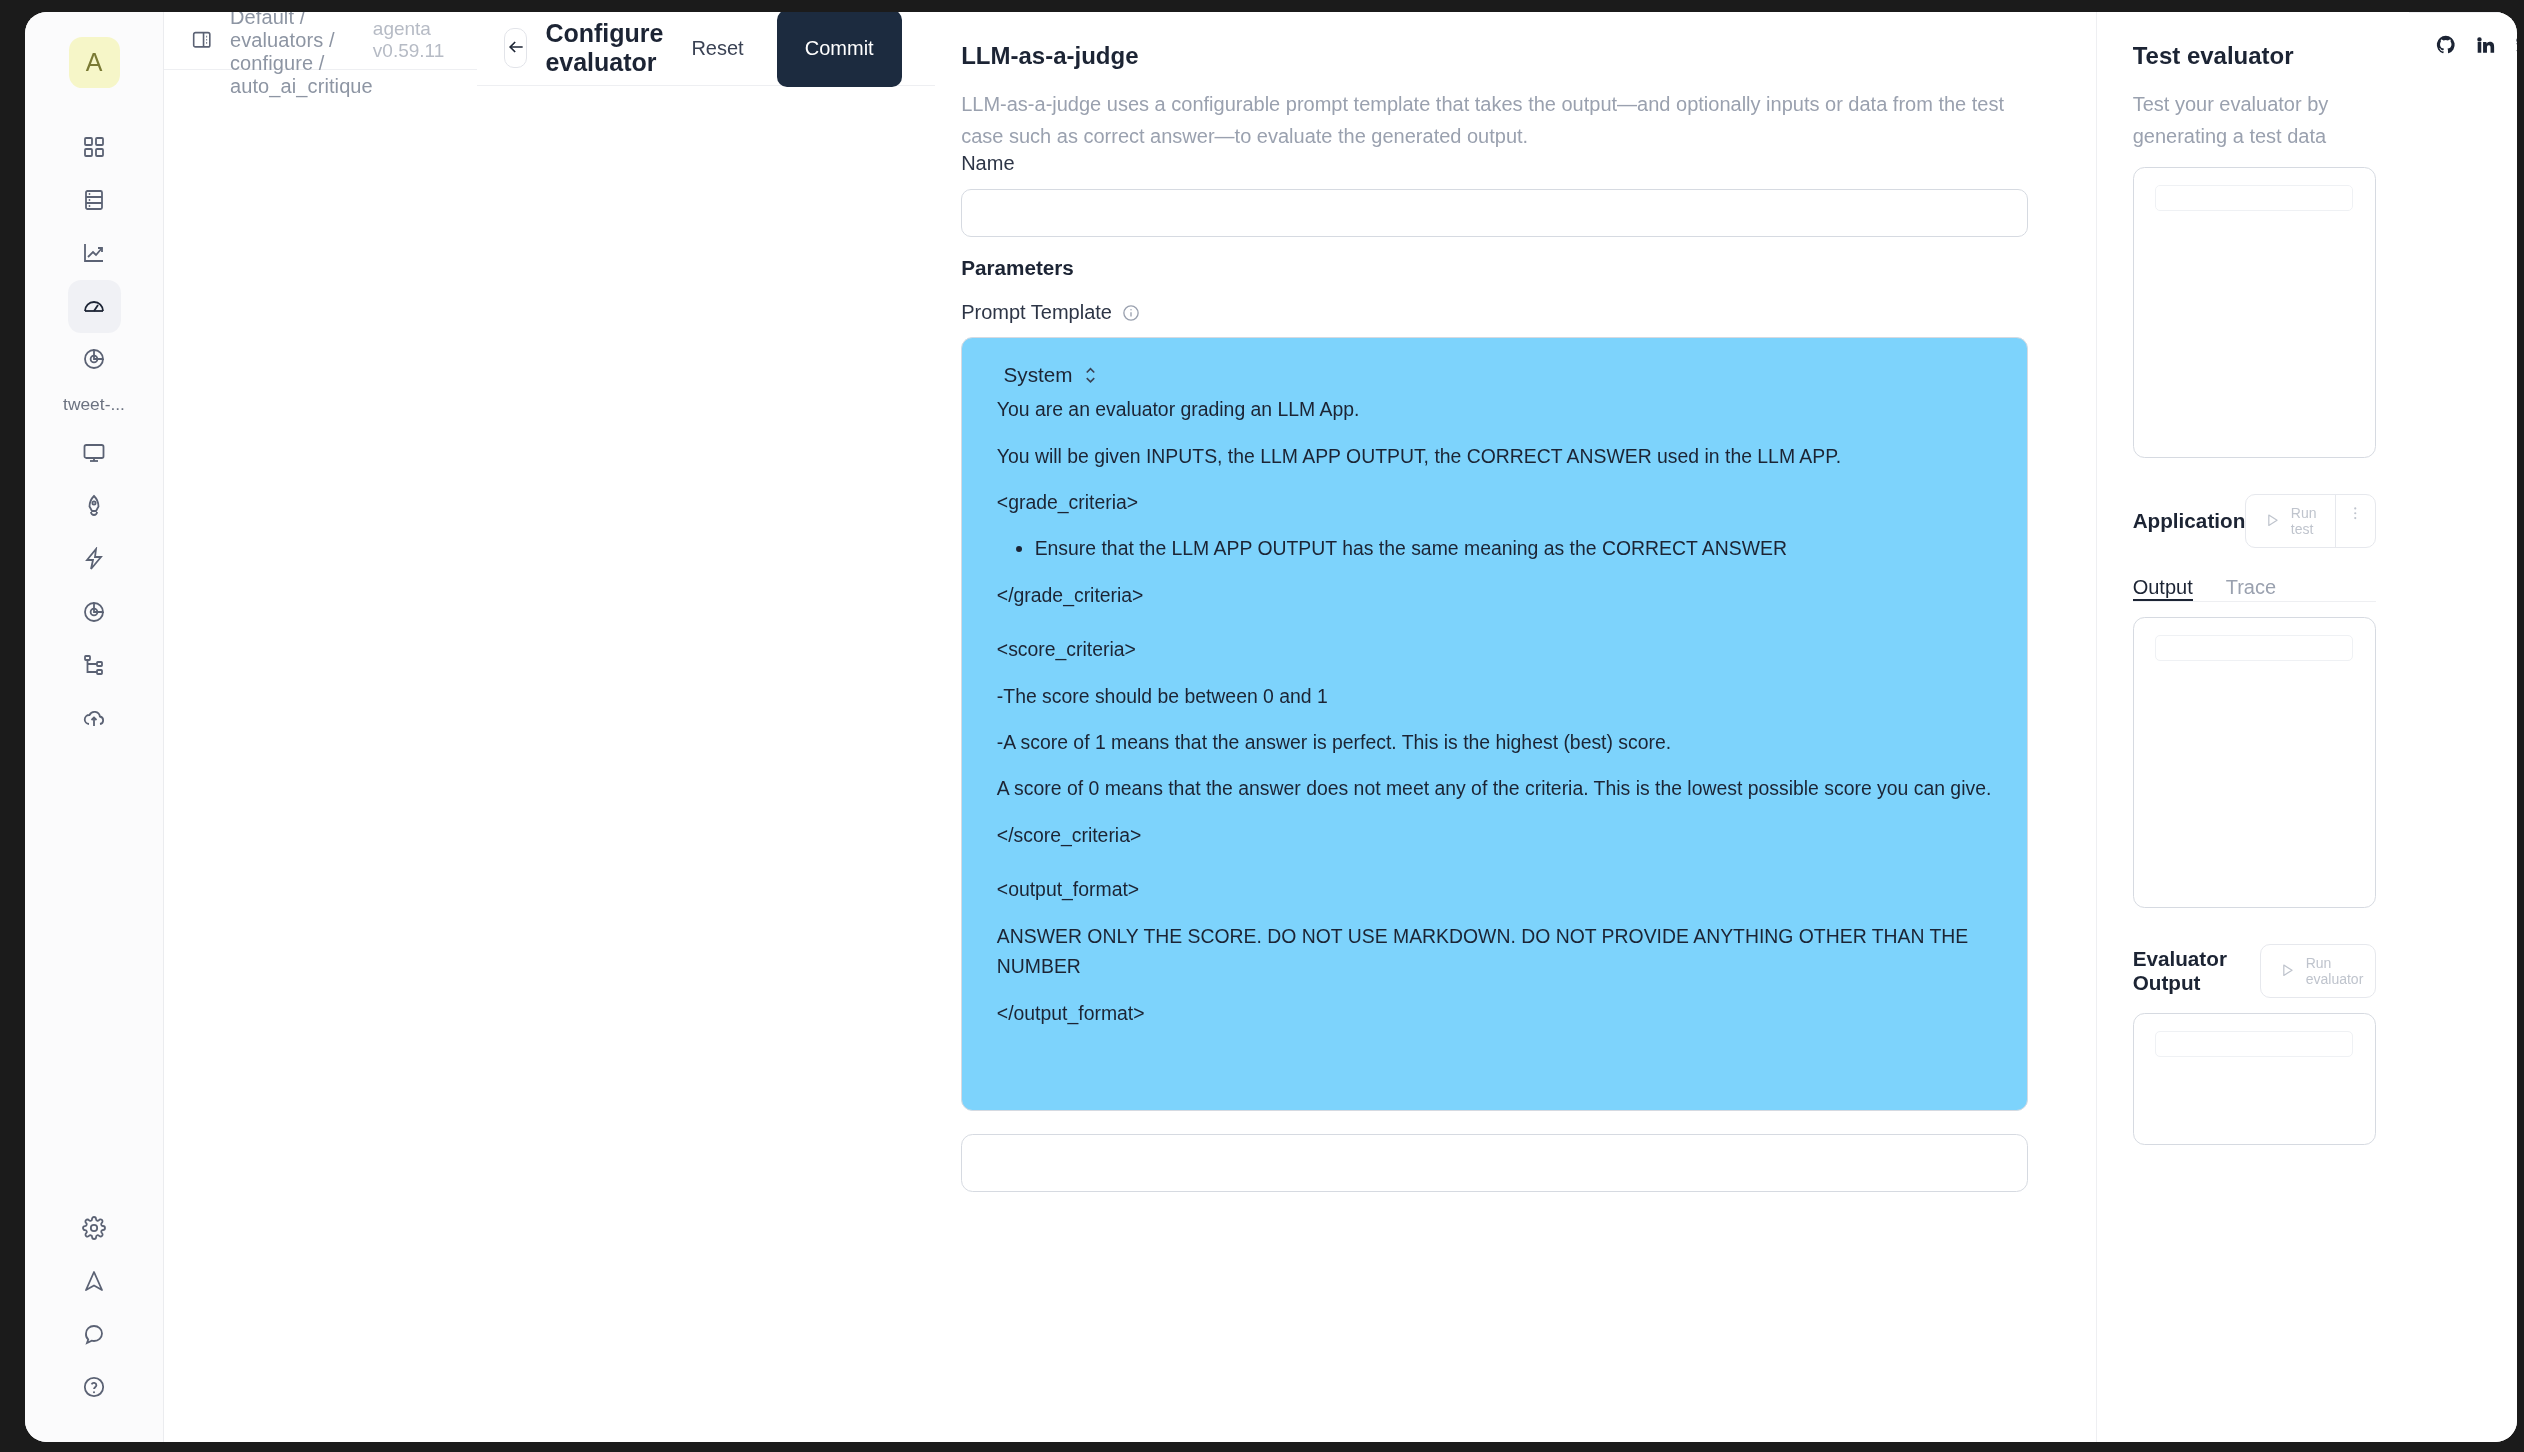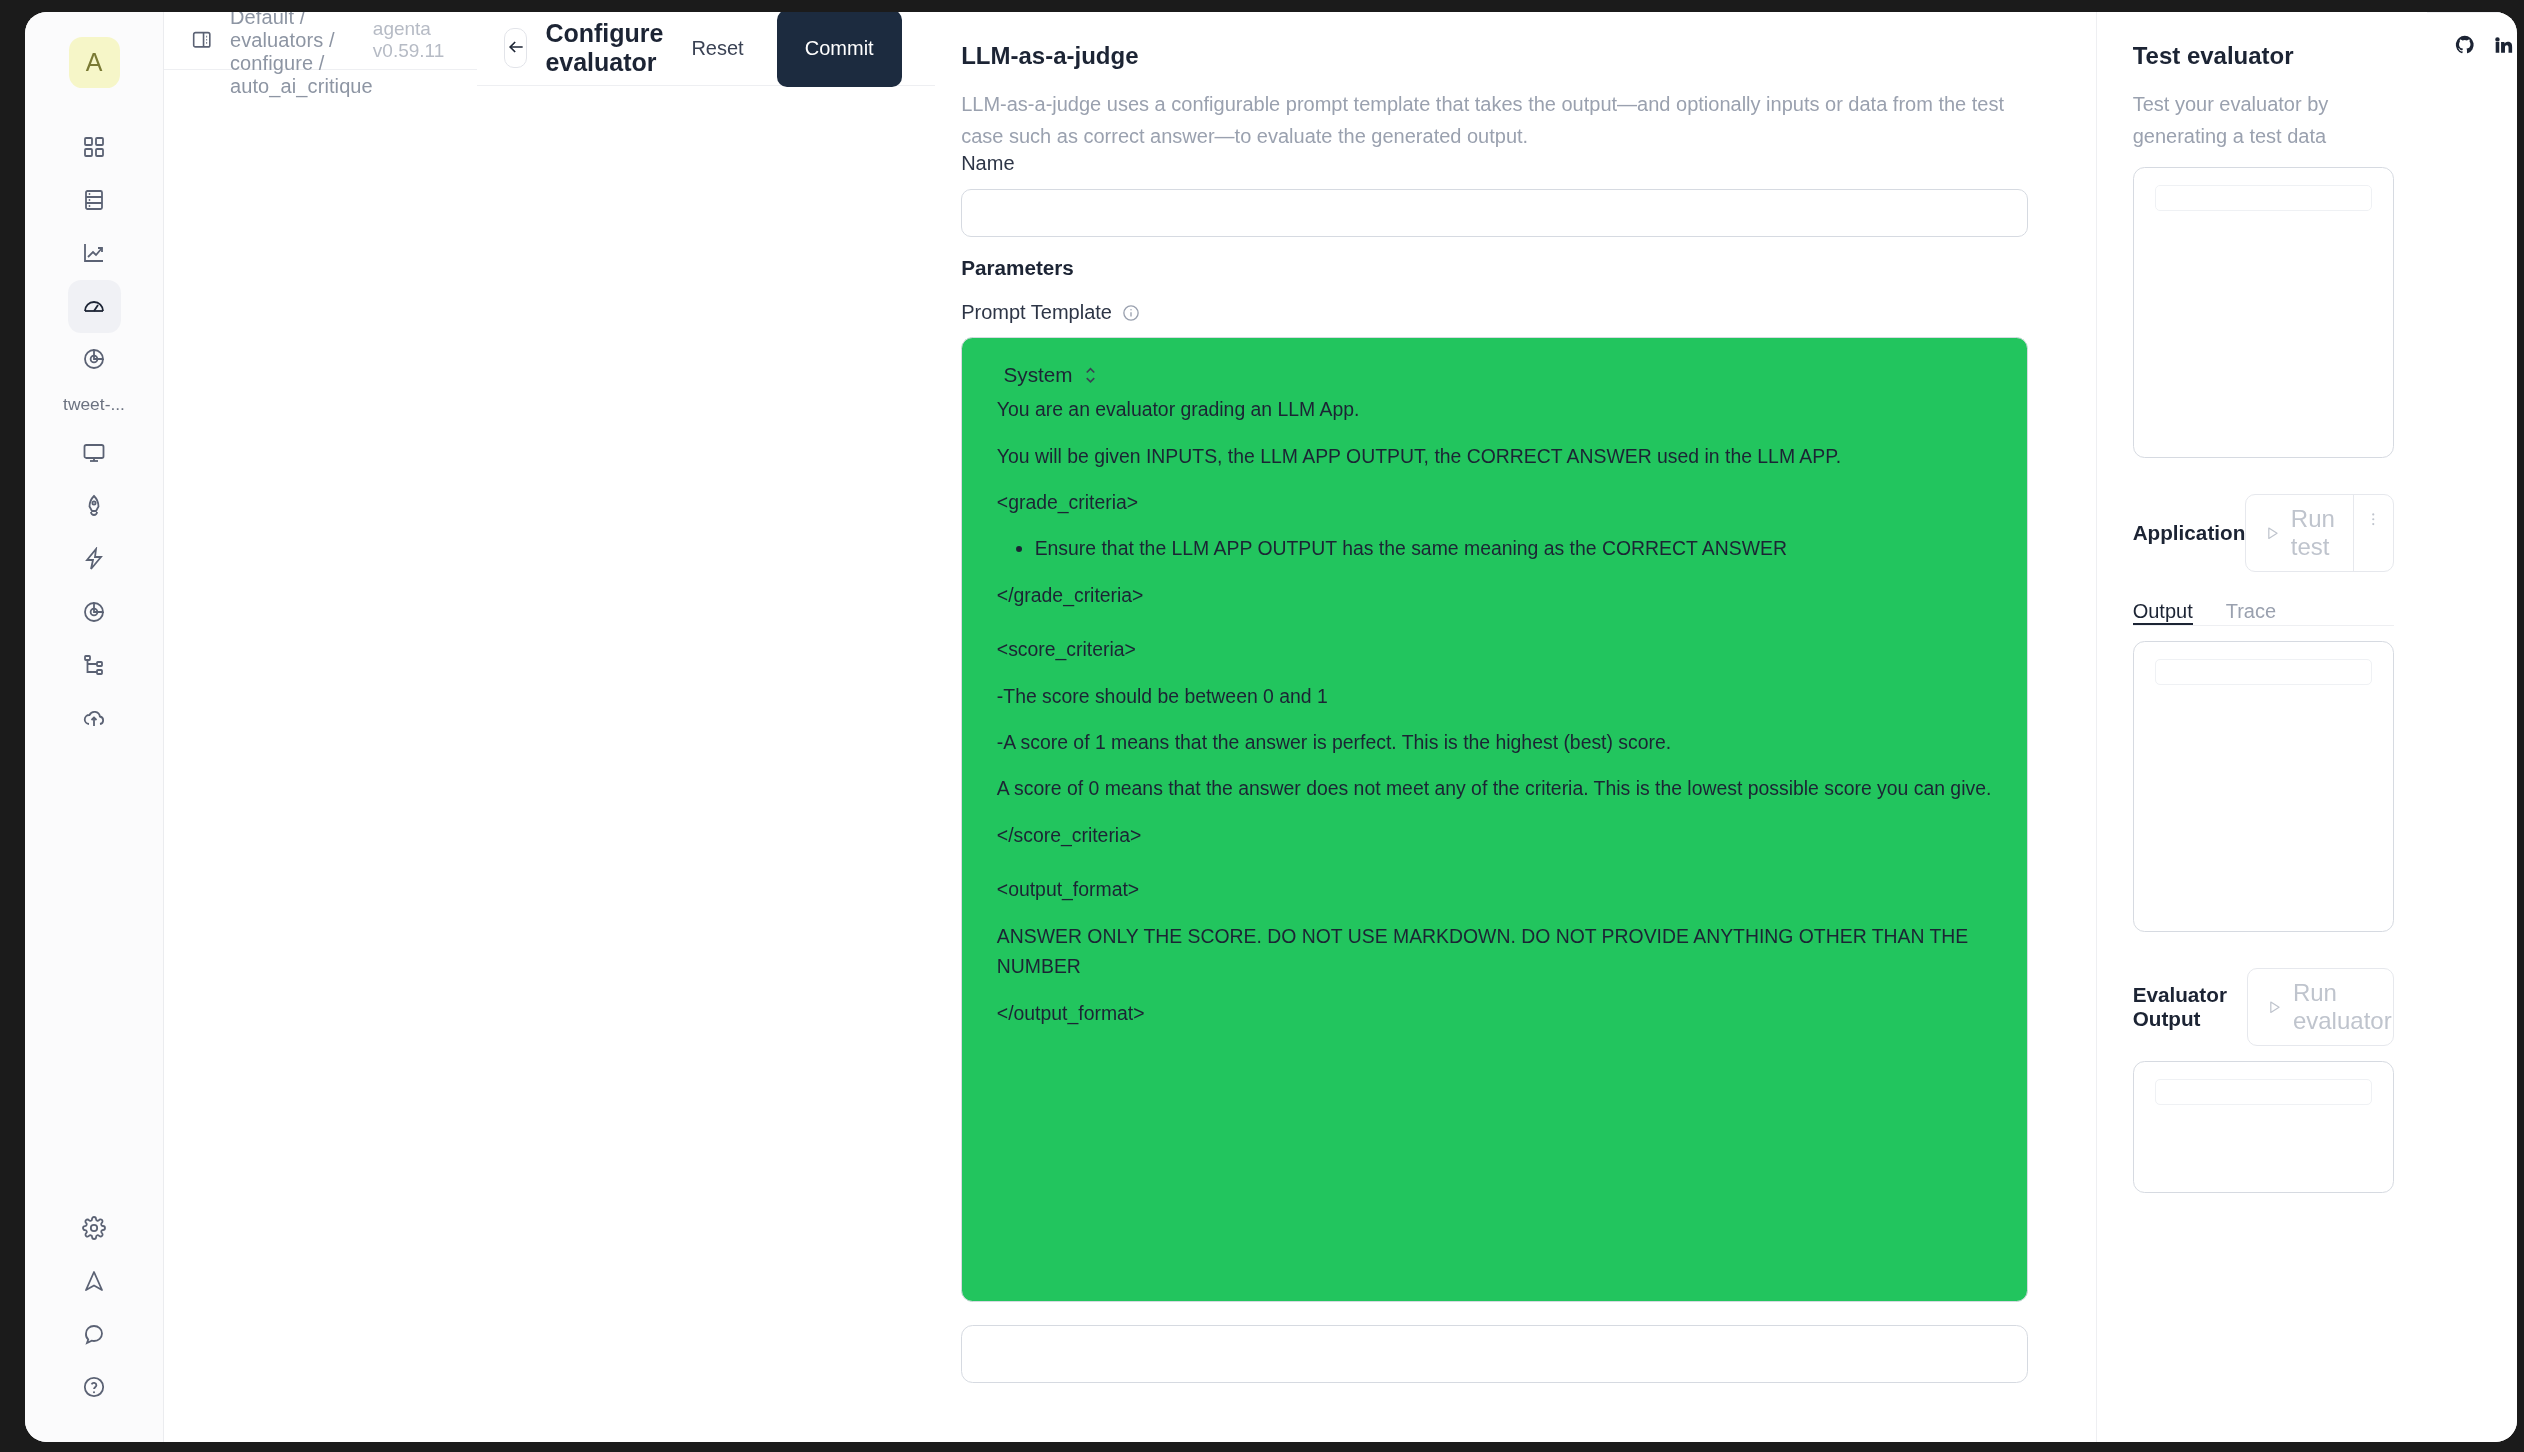--- a/index.html
+++ b/index.html
@@ -151,23 +151,23 @@
   .prompt-label {
     display: flex; align-items: center; gap: 10px;
     font-size: 20px; color: #2d3546;
     margin-top: 21.5px; margin-bottom: 13.2px;
   }
   .info-icon { width: 18px; height: 18px; color: #9aa1af; }
 
   .prompt-box {
     width: 1067px;
     border: 0.8px solid #d6dae1; border-radius: 11.6px;
-    background: #22c55e;
+    background: #7dd3fc;
     padding: 21.5px 21.5px 20px 21.5px;
-    height: 965px;
+    height: 774px;
     overflow: hidden;
   }
   .role-select {
     display: inline-flex; align-items: center; gap: 10px;
     font-size: 20.7px; color: #1c2434;
     padding: 3.3px 8.3px;
     margin-left: 11.6px;
   }
   .chev-ud { width: 15px; height: 20px; color: #3a4254; }
   .prompt-text { margin-top: 4px; }
@@ -197,21 +197,21 @@
     margin-left: auto;
     display: inline-flex; align-items: center; gap: 10px;
     font-size: 19px; color: #2d3546;
     background: #fff; border: 0.8px solid #dfe2e8; border-radius: 10px;
     padding: 10px 18px;
   }
   .btn-outline svg { width: 18px; height: 18px; }
   .btn-disabled {
     margin-left: auto;
     display: inline-flex; align-items: flex-start;
-    font-size: 24px; color: #bfc4cd;
+    font-size: 14px; color: #bfc4cd;
     background: #fff; border: 0.8px solid #e6e8ed; border-radius: 10px;
     overflow: hidden;
   }
   .btn-disabled .lbl { display:flex; align-items:center; gap: 10px; padding: 10px 18px; }
   .btn-disabled .divider { width:0.8px; align-self: stretch; background: #e6e8ed; }
   .btn-disabled .kebab { padding: 10px 11.6px; display:flex; align-items:center; }
   .btn-disabled svg { width: 16.5px; height: 16.5px; }
 
   .editor-box {
     border: 0.8px solid #d6dae1; border-radius: 11.6px;

